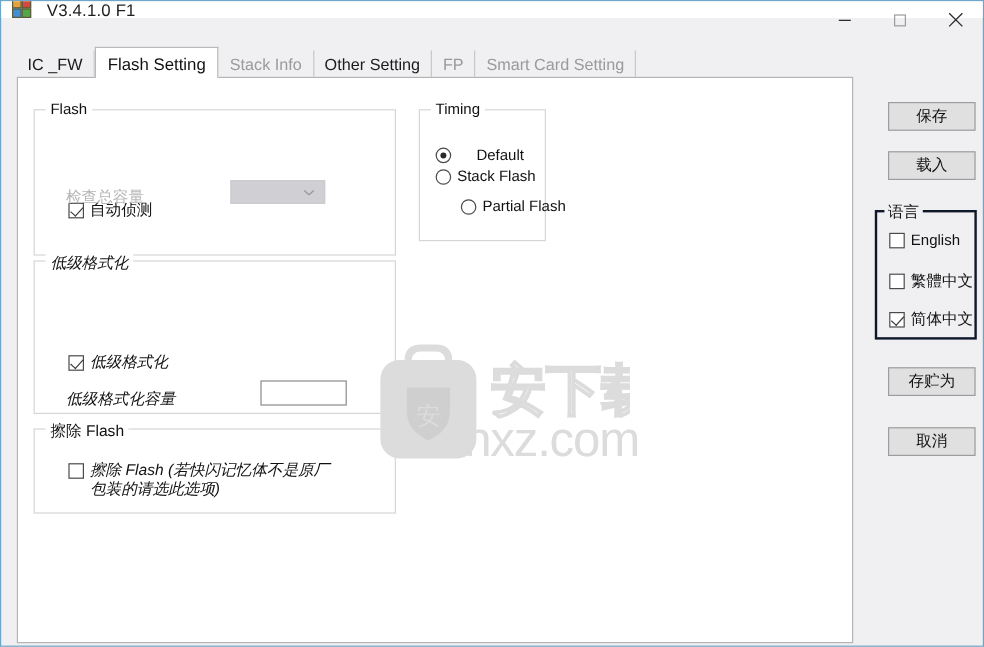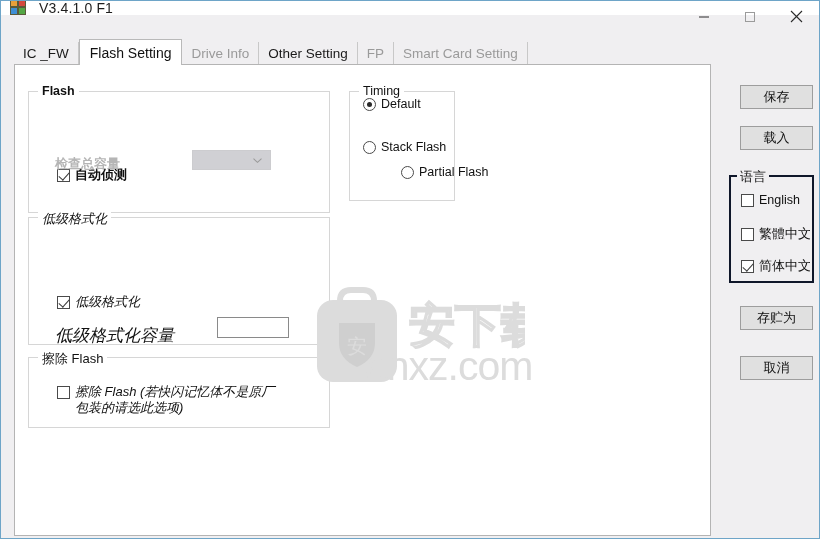--- a/index.html
+++ b/index.html
@@ -107,21 +107,21 @@
     position: absolute;
     top: -8px; left: 9px;
     background: #ffffff;
     padding: 0 4px;
     font-size: 12.5px;
     color: #111111;
     white-space: nowrap;
   }
   .group.cjk > .legend { font-size: 13px; }
 
-  #grp-flash   { left: 13px;  top: 26px;  width: 302px; height: 122px; font-weight: bold; }
+  #grp-flash   { left: 13px;  top: 26px;  width: 302px; height: 122px; }
   #grp-timing  { left: 334px; top: 26px;  width: 106px; height: 110px; }
   #grp-llf     { left: 13px;  top: 152px; width: 302px; height: 128px; font-style: italic; }
   #grp-erase   { left: 13px;  top: 292px; width: 302px; height: 71px; }
 
   
   .row { position: absolute; display: flex; align-items: center; }
   .cb {
     width: 13px; height: 13px;
     border: 1px solid #4a4a4a;
     background: #ffffff;
@@ -184,21 +184,21 @@
     border: 1px solid #8a8a8a;
   }
   .unit {
     position: absolute;
     font-size: 12px;
     color: #b91c1c;
     margin-left: 48px;
   }
   .plain-label {
     position: absolute;
-    font-size: 17px;
+    font-size: 13px;
     color: #111111;
     white-space: nowrap;
   }
 
   
   .cb-multiline {
     position: absolute;
     display: flex;
     align-items: flex-start;
   }
@@ -285,21 +285,21 @@
           <line x1="1" y1="1" x2="12" y2="12" stroke="#2b2b2b" stroke-width="1.1"></line>
           <line x1="12" y1="1" x2="1" y2="12" stroke="#2b2b2b" stroke-width="1.1"></line>
         </svg>
     </div>
   </div>
 </div>
 
 <div class="tabstrip">
   <div class="tab enabled">IC _FW</div>
   <div class="tab selected">Flash Setting</div>
-  <div class="tab">Drive Info</div>
+  <div class="tab">Stack Info</div>
   <div class="tab enabled">Other Setting</div>
   <div class="tab">FP</div>
   <div class="tab last">Smart Card Setting</div>
 </div>
 
 <div class="panel">
 
   <div class="group" id="grp-flash">
     <div class="legend">Flash</div>
 
@@ -315,29 +315,29 @@
         <svg width="9" height="5" viewBox="0 0 9 5">
             <path d="M0.5 0.7 L4.5 4.3 L8.5 0.7" fill="none" stroke="#9b9b9b" stroke-width="1.1"></path>
           </svg>
       </span>
     </div>
   </div>
 
   <div class="group" id="grp-timing">
     <div class="legend">Timing</div>
 
-    <div class="row" style="left:13px; top:5px;">
+    <div class="row" style="left:13px; top:30px;gap:16px;">
       <div class="rb checked"></div>
       <div class="rb-label">Default</div>
     </div>
     <div class="row" style="left:13px; top:48px;">
       <div class="rb"></div>
       <div class="rb-label">Stack Flash</div>
     </div>
-    <div class="row" style="left:23px; top:73px;padding-left:28px;">
+    <div class="row" style="left:6px; top:73px;padding-left:28px;">
       <div class="rb"></div>
       <div class="rb-label">Partial Flash</div>
     </div>
   </div>
 
   <div class="group cjk" id="grp-llf">
     <div class="legend">低级格式化</div>
 
     <div class="row" style="left:28px; top:75px;">
       <div class="cb checked"></div>

